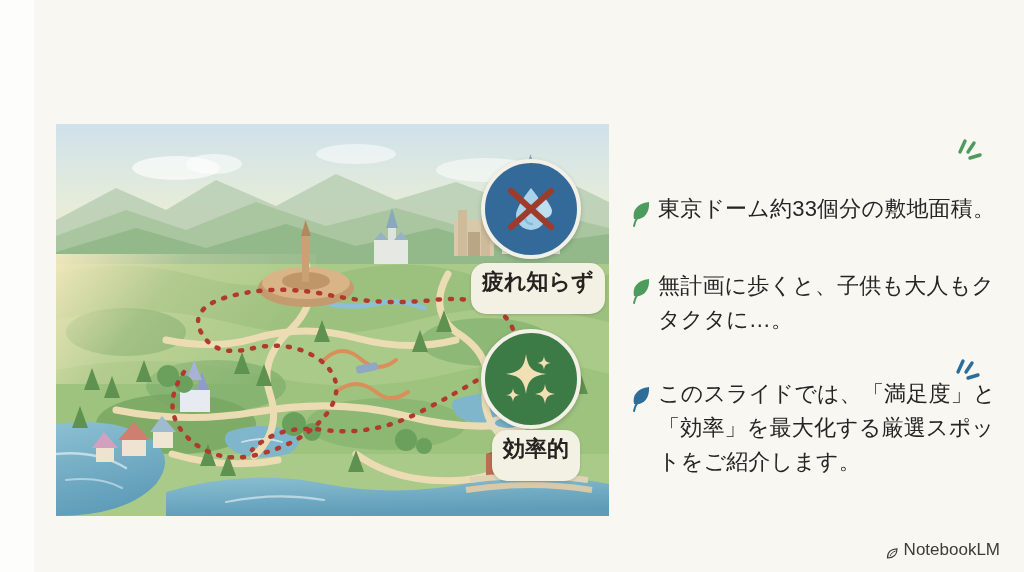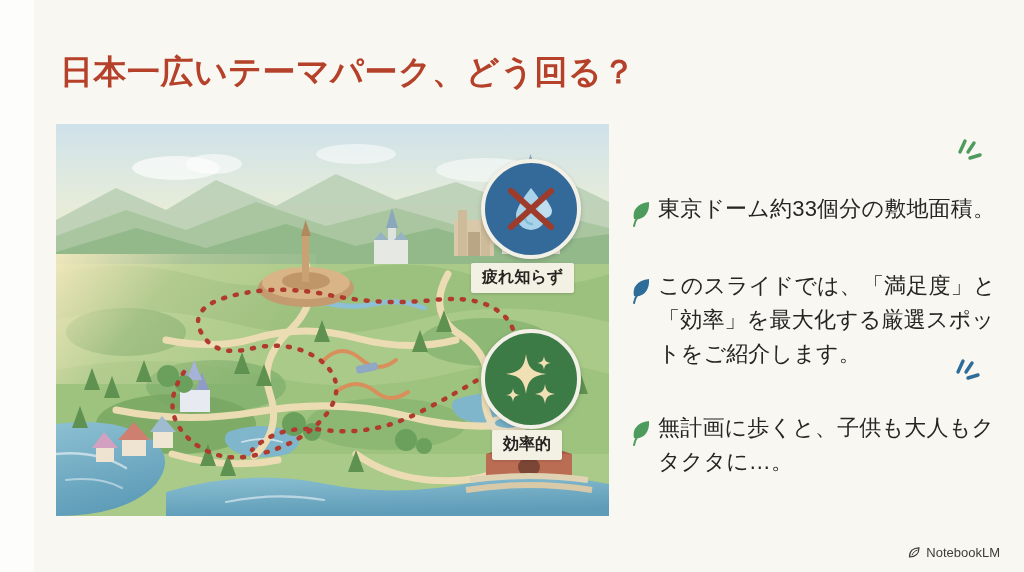--- a/index.html
+++ b/index.html
@@ -65,24 +65,24 @@
     box-shadow: 0 2px 5px rgba(0,0,0,0.18);
   }
   .badge-tired { left: 481px; top: 159px; background: #336a99; }
   .badge-eff   { left: 481px; top: 329px; background: #3c7a46; }
 
   .badge-label {
     position: absolute;
     z-index: 6;
     background: #f3f0e4;
     color: #24231f;
-    font-size: 16px;
+    font-size: 22px;
     font-weight: bold;
-    padding: 4px 11px 5px 11px;
-    border-radius: 2px;
+    padding: 4px 11px 17px 11px;
+    border-radius: 15px;
     white-space: nowrap;
     box-shadow: 0 1px 3px rgba(0,0,0,0.15);
   }
   .label-tired { left: 471px; top: 263px; }
   .label-eff   { left: 492px; top: 430px; font-family: Liberation Mono, monospace; }
 
   
   .bullets {
     position: absolute;
     left: 630px;
@@ -119,33 +119,32 @@
   }
   .sparkle-1 { left: 950px; top: 136px; }
   .sparkle-3 { left: 948px; top: 356px; }
 
   
   .watermark {
     position: absolute;
     right: 24px;
     bottom: 12px;
     display: flex;
-    align-items: center;
+    align-items: flex-end;
     gap: 5px;
     color: #3d3c38;
-    font-size: 13px;
+    font-size: 17px;
     z-index: 4;
   }
 </style>
 </head>
 <body>
 
 <div id="slide">
 
-  <div class="title">日本一広いテーマパーク、どう回る？</div>
 
   <div class="map-frame">
     <svg class="map-svg" viewBox="0 0 553 392" xmlns="http://www.w3.org/2000/svg">
       <defs>
         <linearGradient id="sky" x1="0" y1="0" x2="0" y2="1">
           <stop offset="0%" stop-color="#cfe2ea"></stop>
           <stop offset="55%" stop-color="#e6ecd9"></stop>
           <stop offset="100%" stop-color="#f3e9c8"></stop>
         </linearGradient>
         <linearGradient id="glow" x1="0" y1="0" x2="1" y2="0.4">
@@ -338,32 +337,32 @@
     <div class="bullet">
       <svg class="bullet-leaf" viewBox="0 0 22 30">
         <path d="M19 3 C7 4 2 12 4 20 C12 22 20 15 19 3 Z" fill="#4e9b5e"></path>
         <path d="M4 27 C5 21 9 15 16 9" stroke="#4e9b5e" stroke-width="2" fill="none" stroke-linecap="round"></path>
       </svg>
       <div class="bullet-text">東京ドーム約33個分の敷地面積。</div>
     </div>
 
     <div class="bullet">
       <svg class="bullet-leaf" viewBox="0 0 22 30">
+        <path d="M19 3 C7 4 2 12 4 20 C12 22 20 15 19 3 Z" fill="#4e9b5e"></path>
+        <path d="M4 27 C5 21 9 15 16 9" stroke="#4e9b5e" stroke-width="2" fill="none" stroke-linecap="round"></path>
+      </svg>
+      <div class="bullet-text">無計画に歩くと、子供も大人もクタクタに…。</div>
+    </div>
+
+    <div class="bullet">
+      <svg class="bullet-leaf" viewBox="0 0 22 30">
         <path d="M19 3 C7 4 2 12 4 20 C12 22 20 15 19 3 Z" fill="#2e6d99"></path>
         <path d="M4 27 C5 21 9 15 16 9" stroke="#2e6d99" stroke-width="2" fill="none" stroke-linecap="round"></path>
       </svg>
       <div class="bullet-text">このスライドでは、「満足度」と「効率」を最大化する厳選スポットをご紹介します。</div>
-    </div>
-
-    <div class="bullet">
-      <svg class="bullet-leaf" viewBox="0 0 22 30">
-        <path d="M19 3 C7 4 2 12 4 20 C12 22 20 15 19 3 Z" fill="#4e9b5e"></path>
-        <path d="M4 27 C5 21 9 15 16 9" stroke="#4e9b5e" stroke-width="2" fill="none" stroke-linecap="round"></path>
-      </svg>
-      <div class="bullet-text">無計画に歩くと、子供も大人もクタクタに…。</div>
     </div>
 
   </div>
 
   <svg class="sparkle sparkle-1" viewBox="0 0 34 34">
     <path d="M10 16 L15 5" stroke="#4e9b5e" stroke-width="3.4" stroke-linecap="round"></path>
     <path d="M18 16 L24 7" stroke="#4e9b5e" stroke-width="3.4" stroke-linecap="round"></path>
     <path d="M20 22 L30 19" stroke="#4e9b5e" stroke-width="3.4" stroke-linecap="round"></path>
   </svg>
 

